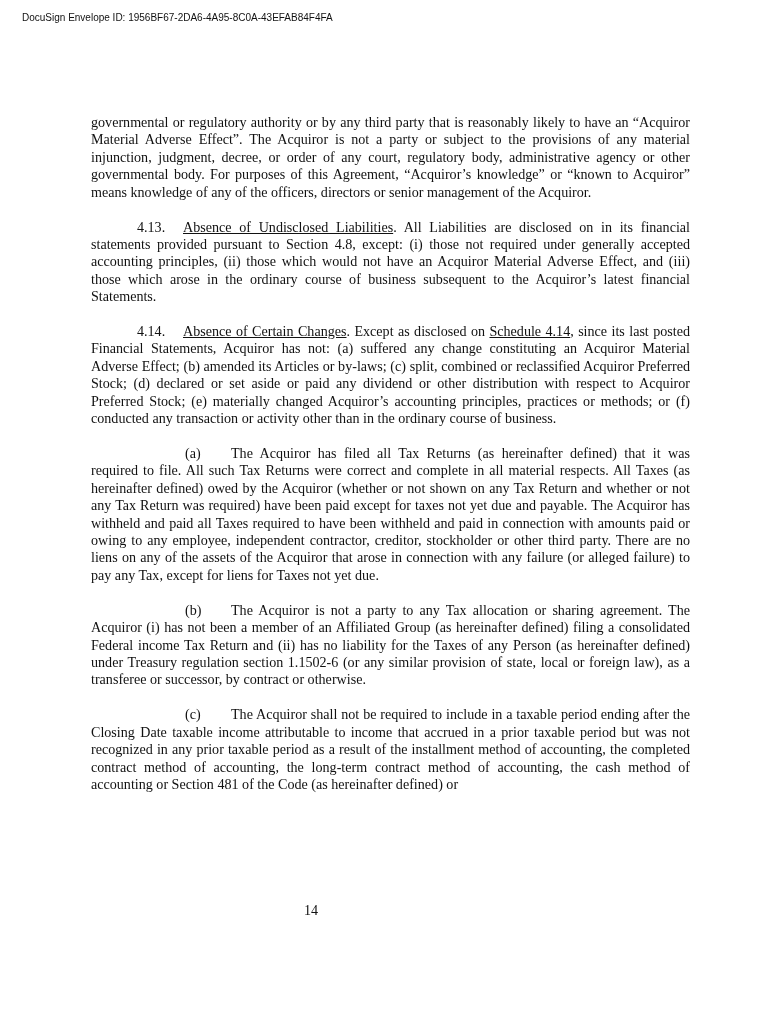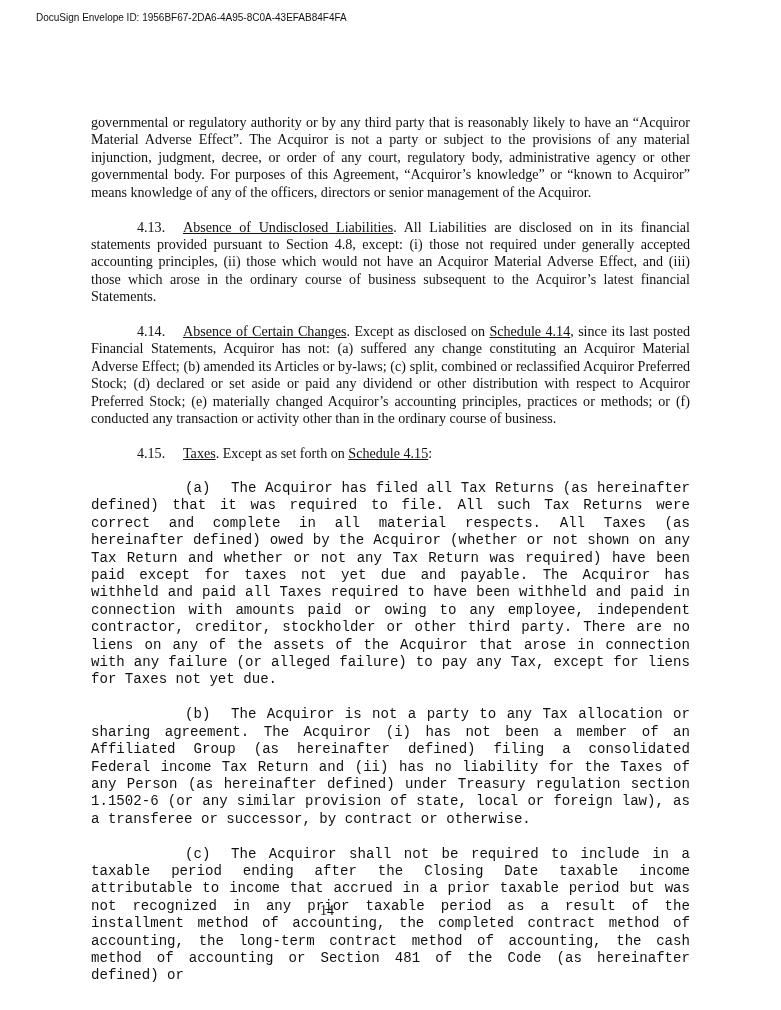--- a/index.html
+++ b/index.html
@@ -1,40 +1,39 @@
 <!DOCTYPE html>
 <html><head>
 <meta charset="utf-8">
 <style>
   html, body { margin: 0; padding: 0; background: #ffffff; }
   body { width: 781px; height: 1010px; position: relative; overflow: hidden; color: #111; }
-  .envelope { position: absolute; left: 36px; top: 12px; font-family: "Liberation Sans", sans-serif; font-size: 10px; color: #111; }
+  .envelope { position: absolute; left: 22px; top: 12px; font-family: "Liberation Sans", sans-serif; font-size: 10px; color: #111; }
   .page { position: absolute; left: 91px; top: 114px; width: 599px; font-family: "Liberation Serif", serif; font-size: 14.1px; line-height: 17.4px; }
   .page p { margin: 0; text-align: justify; }
   .p1 { }
   .sec { margin-top: 17.5px !important; text-indent: 46px; }
-  .sub { margin-top: 17.5px !important; text-indent: 94px; font-family: Liberation Mono, monospace; }
+  .sub { margin-top: 17.5px !important; text-indent: 94px; }
   .num { display: inline-block; width: 46px; text-indent: 0; }
   .subnum { display: inline-block; width: 46px; text-indent: 0; }
   .u { text-decoration: underline; margin-top: 32px; }
-  .pagenum { position: absolute; top: 902px; left: 16px; width: 622px; text-align: center; font-family: "Liberation Serif", serif; font-size: 14.1px; }
+  .pagenum { position: absolute; top: 902px; left: 0; width: 622px; text-align: center; font-family: "Liberation Serif", serif; font-size: 14.1px; }
 </style>
 </head>
 <body>
 
 <div class="envelope">DocuSign Envelope ID: 1956BF67-2DA6-4A95-8C0A-43EFAB84F4FA</div>
 
 <div class="page">
   <p class="p1">governmental or regulatory authority or by any third party that is reasonably likely to have an “Acquiror Material Adverse Effect”.  The Acquiror is not a party or subject to the provisions of any material injunction, judgment, decree, or order of any court, regulatory body, administrative agency or other governmental body.  For purposes of this Agreement, “Acquiror’s knowledge” or “known to Acquiror” means knowledge of any of the officers, directors or senior management of the Acquiror.</p>
 
   <p class="sec"><span class="num">4.13.</span><span class="u">Absence of Undisclosed Liabilities</span><span>.  All Liabilities are disclosed on in its financial statements provided pursuant to Section 4.8, except: (i) those not required under generally accepted accounting principles, (ii) those which would not have an Acquiror Material Adverse Effect, and (iii) those which arose in the ordinary course of business subsequent to the Acquiror’s latest financial Statements.</span></p>
 
   <p class="sec"><span class="num">4.14.</span><span class="u">Absence of Certain Changes</span><span>.  Except as disclosed on </span><span class="u">Schedule 4.14</span><span>, since its last posted Financial Statements, Acquiror has not: (a) suffered any change constituting an Acquiror Material Adverse Effect; (b) amended its Articles or by-laws; (c) split, combined or reclassified Acquiror Preferred Stock; (d) declared or set aside or paid any dividend or other distribution with respect to Acquiror Preferred Stock; (e) materially changed Acquiror’s accounting principles, practices or methods; or (f) conducted any transaction or activity other than in the ordinary course of business.</span></p>
 
-  <p class="sec"><span class="num">4.15.</span><span class="u">Taxes</span><span>.  Except as set forth on </span><span class="u">Schedule 4.15</span><span>:</span></p>
 
   <p class="sub"><span class="subnum">(a)</span><span>The Acquiror has filed all Tax Returns (as hereinafter defined) that it was required to file.  All such Tax Returns were correct and complete in all material respects.  All Taxes (as hereinafter defined) owed by the Acquiror (whether or not shown on any Tax Return and whether or not any Tax Return was required) have been paid except for taxes not yet due and payable.  The Acquiror has withheld and paid all Taxes required to have been withheld and paid in connection with amounts paid or owing to any employee, independent contractor, creditor, stockholder or other third party.  There are no liens on any of the assets of the Acquiror that arose in connection with any failure (or alleged failure) to pay any Tax, except for liens for Taxes not yet due.</span></p>
 
   <p class="sub"><span class="subnum">(b)</span><span>The Acquiror is not a party to any Tax allocation or sharing agreement.  The Acquiror (i) has not been a member of an Affiliated Group (as hereinafter defined) filing a consolidated Federal income Tax Return and (ii) has no liability for the Taxes of any Person (as hereinafter defined) under Treasury regulation section 1.1502-6 (or any similar provision of state, local or foreign law), as a transferee or successor, by contract or otherwise.</span></p>
 
   <p class="sub"><span class="subnum">(c)</span><span>The Acquiror shall not be required to include in a taxable period ending after the Closing Date taxable income attributable to income that accrued in a prior taxable period but was not recognized in any prior taxable period as a result of the installment method of accounting, the completed contract method of accounting, the long-term contract method of accounting, the cash method of accounting or Section 481 of the Code (as hereinafter defined) or</span></p>
 </div>
 
 <div class="pagenum">14</div>
 

